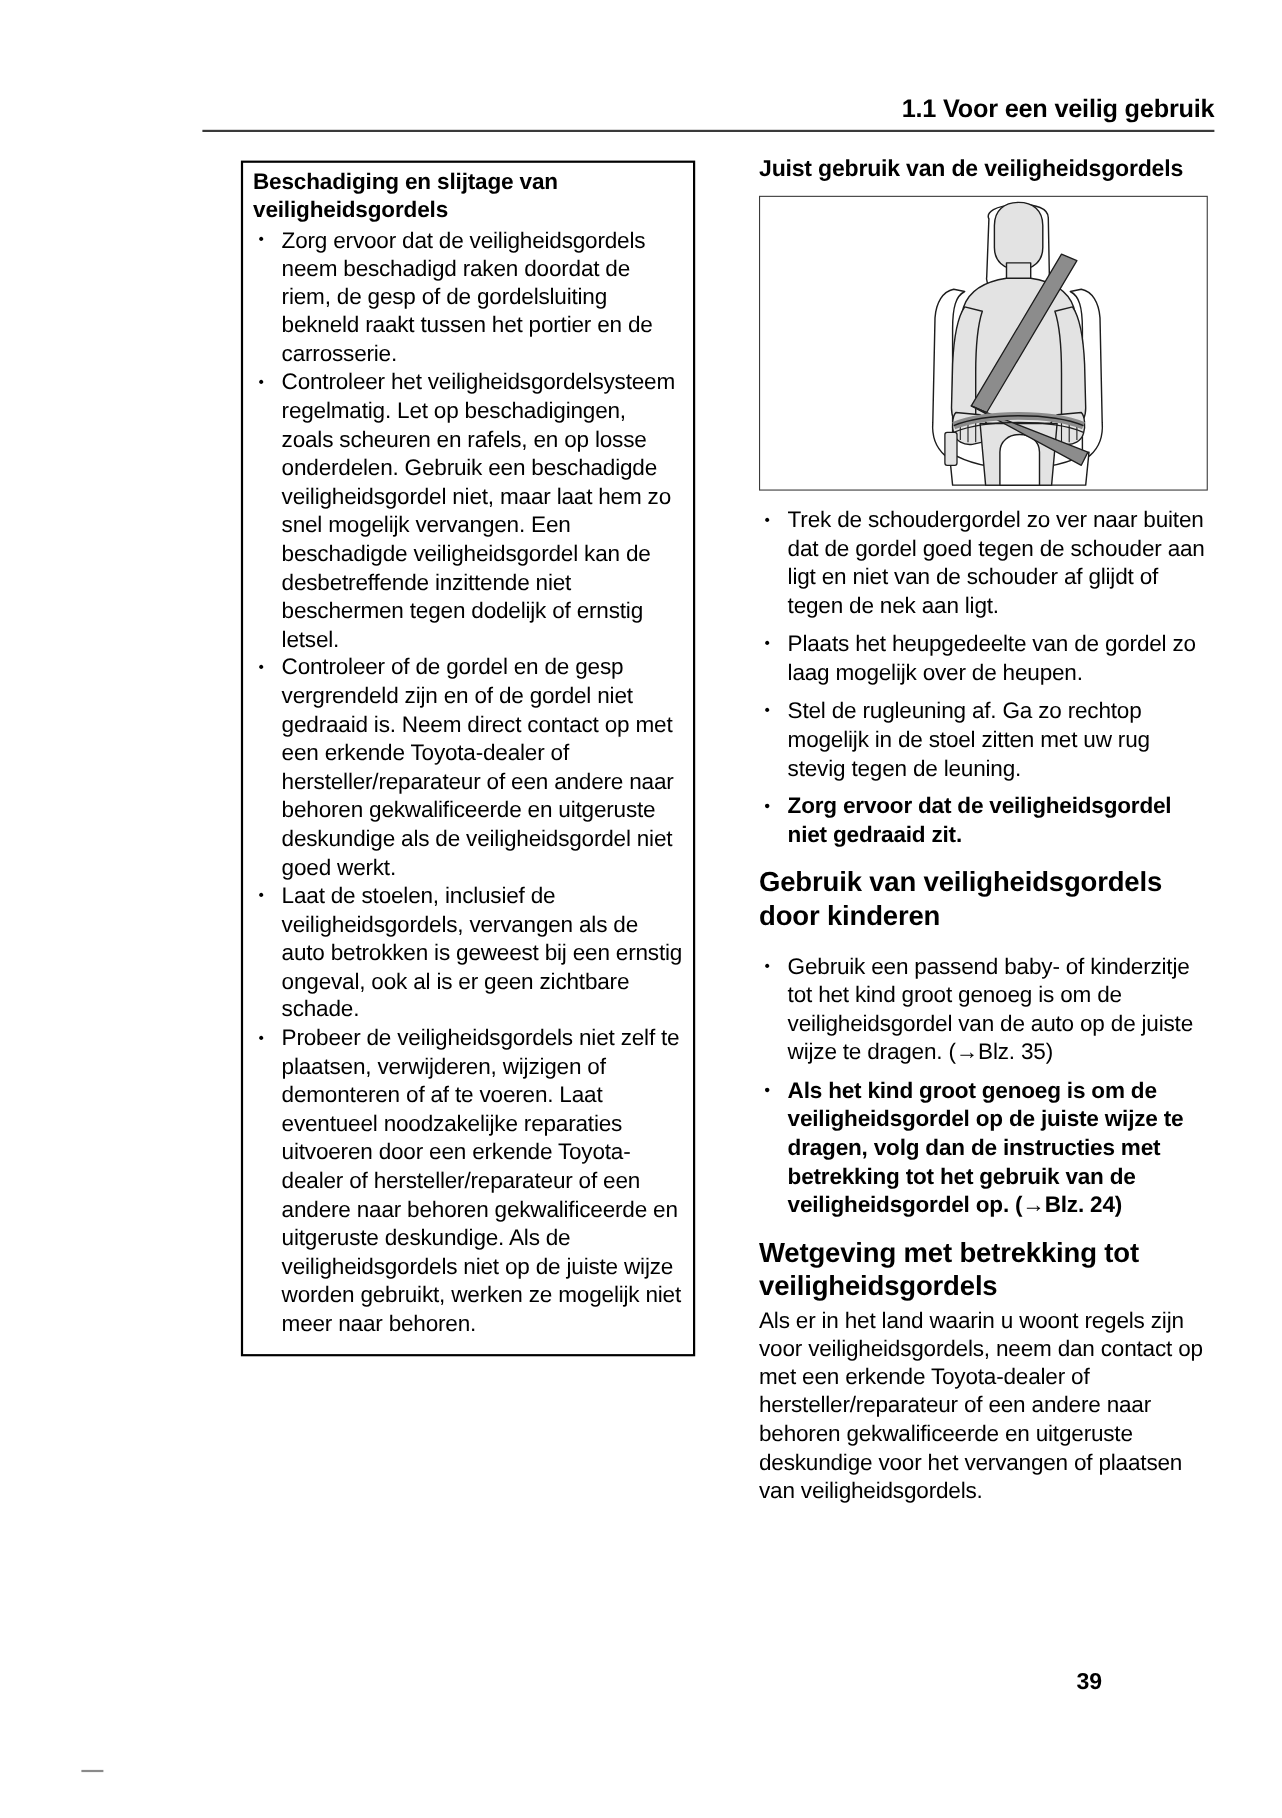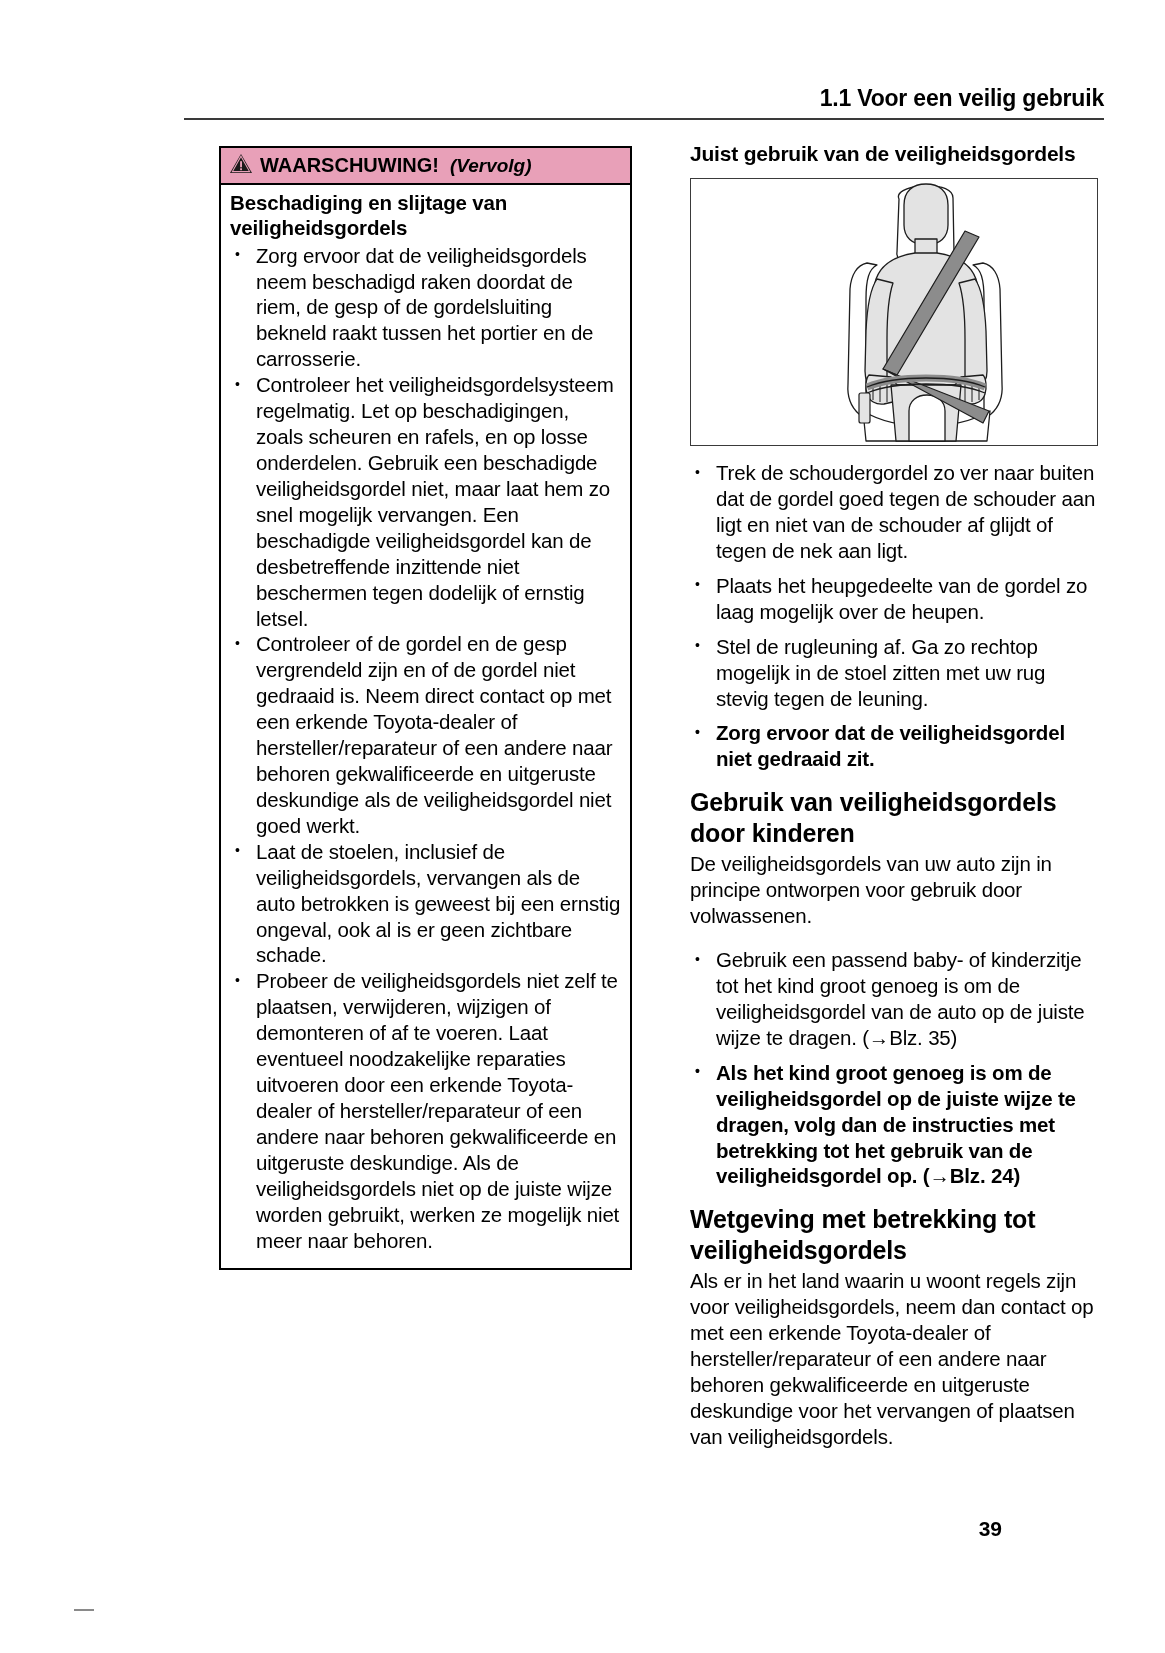--- a/index.html
+++ b/index.html
@@ -201,32 +201,20 @@
 
   <div class="header">
     <div class="header-title">1.1  Voor een veilig gebruik</div>
   </div>
   <div class="header-rule"></div>
 
   <div class="col-left">
 
     <div class="warn-box">
 
-      <div class="warn-head">
-        <span class="warn-icon">
-          <svg width="24" height="21" viewBox="0 0 24 21">
-            <path d="M12 1 L23 20 L1 20 Z" fill="#1a1a1a"></path>
-            <path d="M12 3.2 L20.6 18.6 L3.4 18.6 Z" fill="none" stroke="#e8a0b8" stroke-width="1.1"></path>
-            <rect x="11.1" y="8.2" width="1.9" height="6.1" fill="#e8a0b8"></rect>
-            <rect x="11.1" y="15.3" width="1.9" height="1.9" fill="#e8a0b8"></rect>
-          </svg>
-        </span>
-        <span class="warn-title">WAARSCHUWING!</span>
-        <span class="warn-cont">(Vervolg)</span>
-      </div>
 
       <div class="warn-body">
         <div class="warn-subhead">Beschadiging en slijtage van veiligheidsgordels</div>
         <ul class="bl tight">
           <li>Zorg ervoor dat de veiligheidsgordels neem beschadigd raken doordat de riem, de gesp of de gordelsluiting bekneld raakt tussen het portier en de carrosserie.</li>
           <li>Controleer het veiligheidsgordelsysteem regelmatig. Let op beschadigingen, zoals scheuren en rafels, en op losse onderdelen. Gebruik een beschadigde veiligheidsgordel niet, maar laat hem zo snel mogelijk vervangen. Een beschadigde veiligheidsgordel kan de desbetreffende inzittende niet beschermen tegen dodelijk of ernstig letsel.</li>
           <li>Controleer of de gordel en de gesp vergrendeld zijn en of de gordel niet gedraaid is. Neem direct contact op met een erkende Toyota-dealer of hersteller/reparateur of een andere naar behoren gekwalificeerde en uitgeruste deskundige als de veiligheidsgordel niet goed werkt.</li>
           <li>Laat de stoelen, inclusief de veiligheidsgordels, vervangen als de auto betrokken is geweest bij een ernstig ongeval, ook al is er geen zichtbare schade.</li>
           <li>Probeer de veiligheidsgordels niet zelf te plaatsen, verwijderen, wijzigen of demonteren of af te voeren. Laat eventueel noodzakelijke reparaties uitvoeren door een erkende Toyota-dealer of hersteller/reparateur of een andere naar behoren gekwalificeerde en uitgeruste deskundige. Als de veiligheidsgordels niet op de juiste wijze worden gebruikt, werken ze mogelijk niet meer naar behoren.</li>
         </ul>
@@ -296,21 +284,20 @@
     </div>
 
     <ul class="bl spaced right-bullets">
       <li>Trek de schoudergordel zo ver naar buiten dat de gordel goed tegen de schouder aan ligt en niet van de schouder af glijdt of tegen de nek aan ligt.</li>
       <li>Plaats het heupgedeelte van de gordel zo laag mogelijk over de heupen.</li>
       <li>Stel de rugleuning af. Ga zo rechtop mogelijk in de stoel zitten met uw rug stevig tegen de leuning.</li>
       <li>Zorg ervoor dat de veiligheidsgordel niet gedraaid zit.</li>
     </ul>
 
     <div class="sec-head">Gebruik van veiligheidsgordels door kinderen</div>
-    <p class="para">De veiligheidsgordels van uw auto zijn in principe ontworpen voor gebruik door volwassenen.</p>
     <ul class="bl spaced" style="margin-top:18px;">
       <li>Gebruik een passend baby- of kinderzitje tot het kind groot genoeg is om de veiligheidsgordel van de auto op de juiste wijze te dragen. (→Blz. 35)</li>
       <li>Als het kind groot genoeg is om de veiligheidsgordel op de juiste wijze te dragen, volg dan de instructies met betrekking tot het gebruik van de veiligheidsgordel op. (→Blz. 24)</li>
     </ul>
 
     <div class="sec-head">Wetgeving met betrekking tot veiligheidsgordels</div>
     <p class="para">Als er in het land waarin u woont regels zijn voor veiligheidsgordels, neem dan contact op met een erkende Toyota-dealer of hersteller/reparateur of een andere naar behoren gekwalificeerde en uitgeruste deskundige voor het vervangen of plaatsen van veiligheidsgordels.</p>
 
   </div>
 

